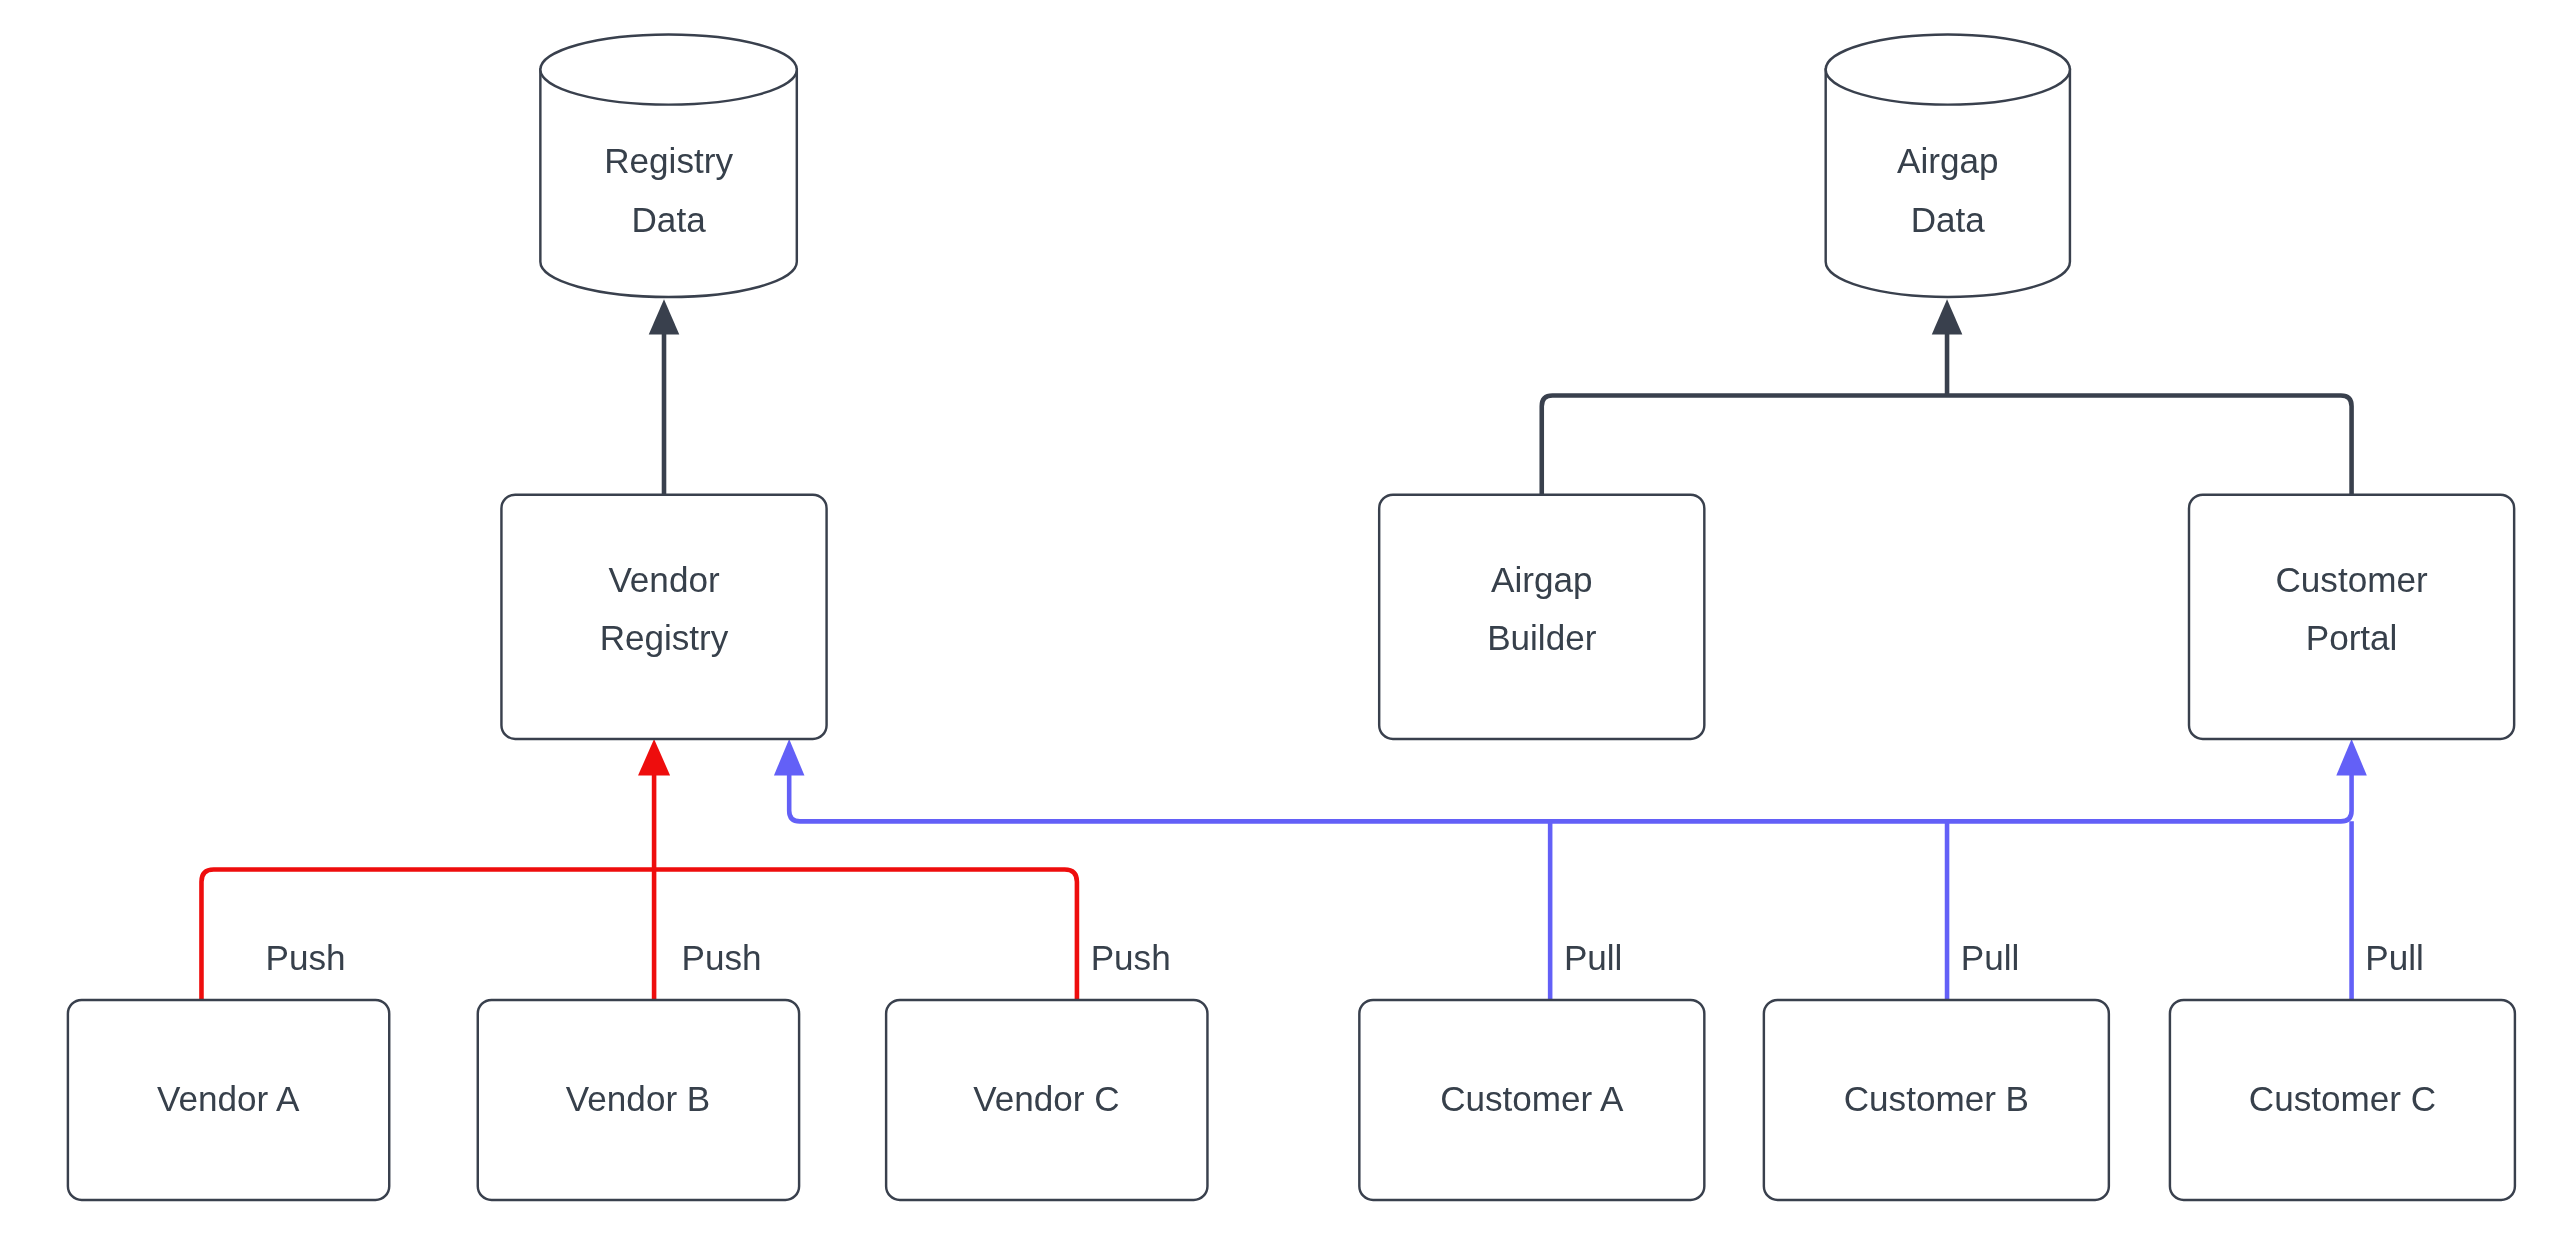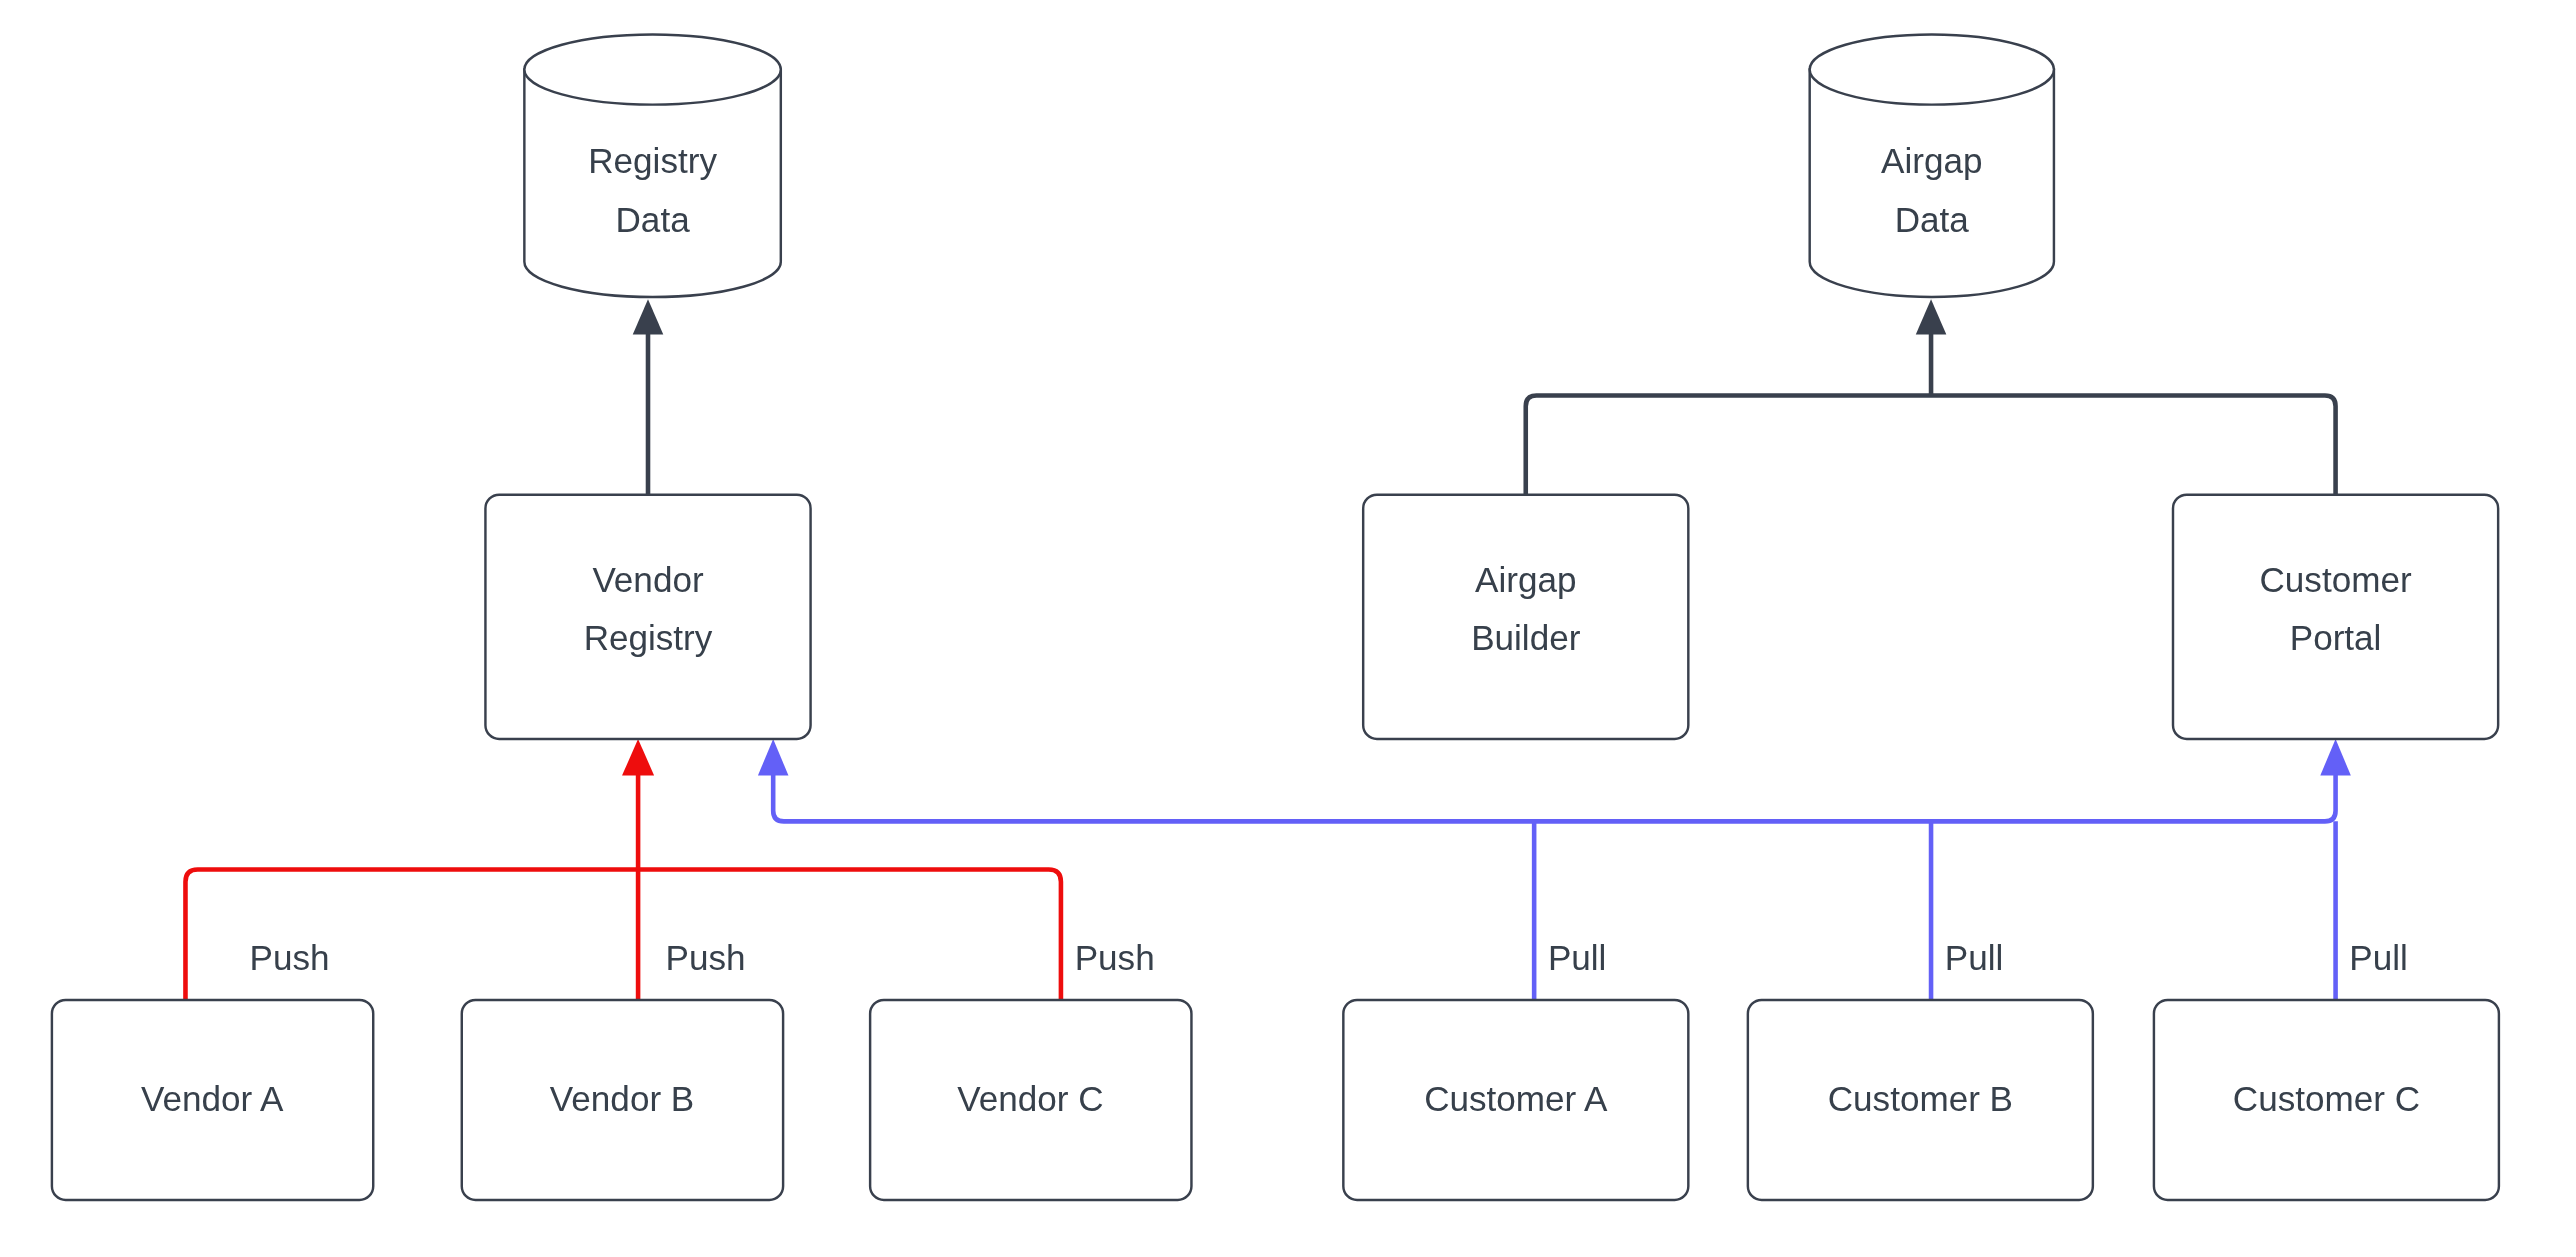--- a/index.html
+++ b/index.html
@@ -12,20 +12,21 @@
     width: 2576px;
     height: 1258px;
     overflow: hidden;
     font-family: "Liberation Sans", "DejaVu Sans", sans-serif;
   }
   #diagram-root {
     position: relative;
     width: 2456px;
     height: 1258px;
     background: #ffffff;
+    padding-left: 16px;
   }
   svg#diagram-canvas {
     display: block;
     width: 2576px;
     height: 1258px;
   }
   .node-shape {
     fill: #ffffff;
     stroke: #39404d;
     stroke-width: 3.2;

